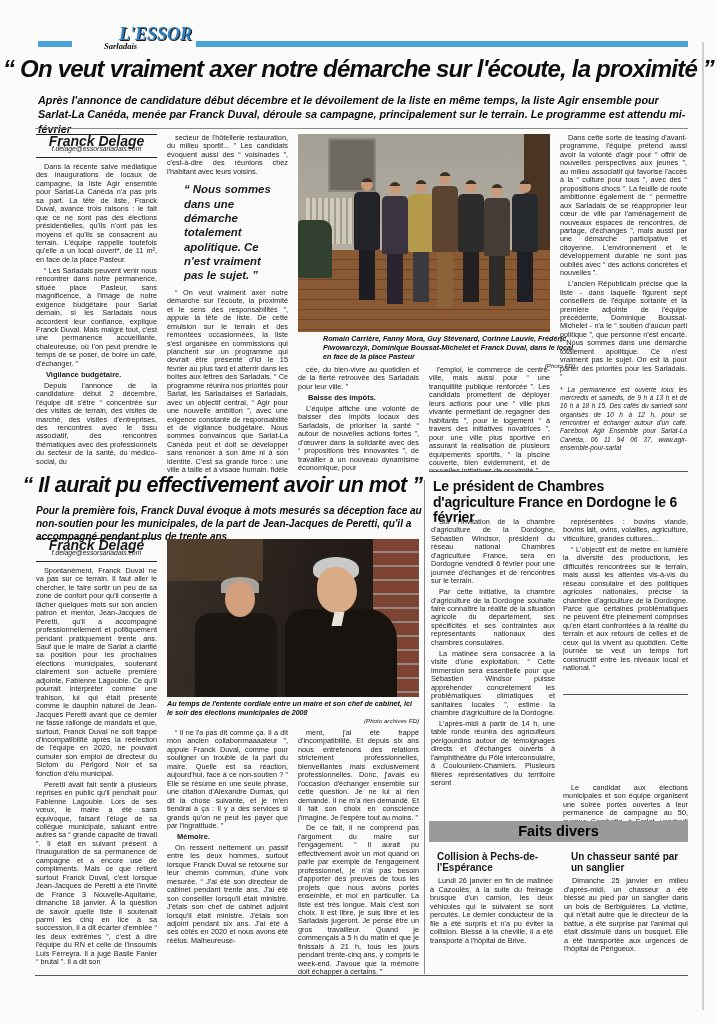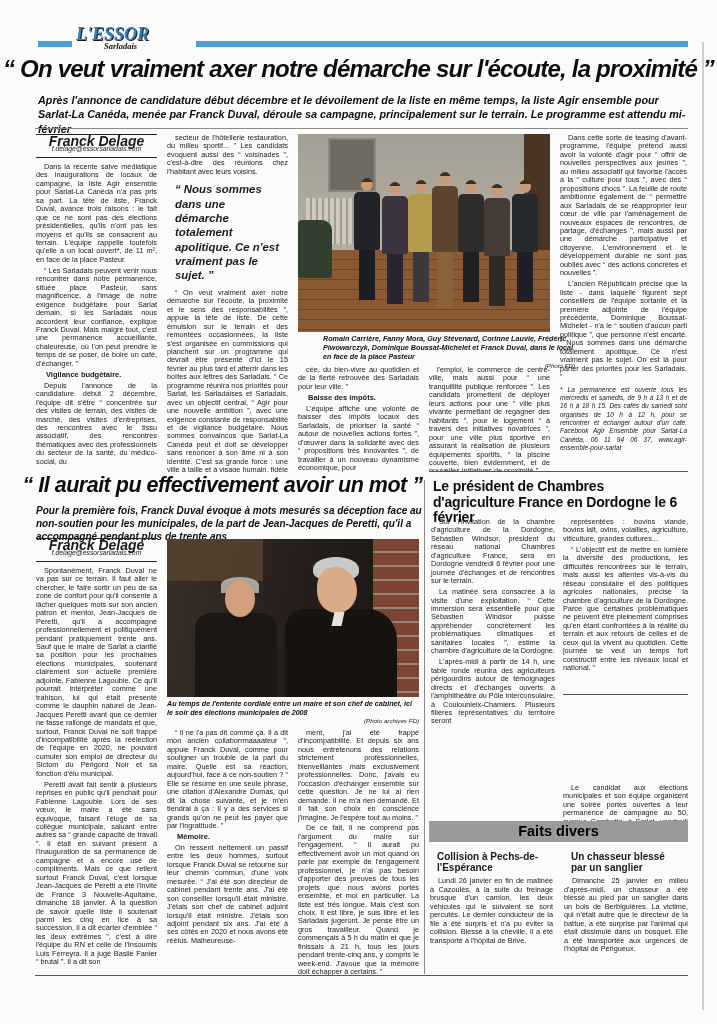--- a/index.html
+++ b/index.html
@@ -3,41 +3,41 @@
 <meta charset="utf-8">
 <style>
   html,body{margin:0;padding:0;background:#e8e8e6;}
   .page{position:relative;width:717px;height:1024px;background:#fbfbf9;overflow:hidden;
         font-family:"Liberation Sans",sans-serif;color:#141414;margin:0 auto;}
 
   
   .mast-bar{position:absolute;left:38px;top:41px;width:650px;height:6px;background:#4aa0d8;}
   .mast-logo{position:absolute;left:72px;top:25px;width:116px;height:36px;background:#fbfbf9;padding:0 4px;}
   .mast-title{font-family:"Liberation Serif",serif;font-style:italic;font-weight:bold;font-size:18px;
-              color:#2f7fc1;text-shadow:1px 1px 0 #1a1a1a;line-height:19px;}
+              color:#2f7fc1;text-shadow:1px 1px 0 #1a1a1a;line-height:19px;text-align:right;}
   .mast-sub{font-family:"Liberation Serif",serif;font-style:italic;font-weight:bold;font-size:8.5px;
             color:#111;margin:-3px 0 0 28px;}
 
   
   .hl1{position:absolute;left:0;top:55px;width:717px;text-align:center;font-size:24px;font-weight:bold;
        font-style:italic;letter-spacing:-0.8px;margin:0;white-space:nowrap;color:#0d0d0d;}
   .standfirst1{position:absolute;left:38px;top:93px;width:648px;font-size:10.8px;font-weight:bold;
                font-style:italic;line-height:1.32;color:#0d0d0d;}
   .rule-a{position:absolute;left:35px;top:128px;width:653px;height:1px;background:#8a8a8a;}
 
   .hl2{position:absolute;left:20px;top:473px;width:405px;text-align:center;font-size:21.5px;font-weight:bold;
        font-style:italic;letter-spacing:-0.5px;white-space:nowrap;margin:0;color:#0d0d0d;}
   .standfirst2{position:absolute;left:36px;top:504px;width:392px;font-size:10px;font-weight:bold;
                font-style:italic;line-height:1.3;color:#0d0d0d;}
 
   
   .col{position:absolute;font-size:7.3px;line-height:8.45px;text-align:justify;color:#1a1a1a;}
   .col p{margin:0 0 2.5px;text-indent:8px;}
   .bsub{font-size:7.5px;font-weight:bold;margin:2px 0 2.5px;text-indent:10px;text-align:left;}
-  .pullquote{font-size:11.4px;font-weight:bold;font-style:italic;line-height:1.26;margin:6px 8px;text-align:left;}
+  .pullquote{font-size:11.4px;font-weight:bold;font-style:italic;line-height:1.26;margin:6px 17px;text-align:left;}
   .footnote{font-size:6.5px;font-style:italic;line-height:1.28;margin-top:4px;text-align:justify;}
 
   .a1c1{left:36px;top:134px;width:121px;height:338px;overflow:hidden;}
   .a1c2{left:167px;top:134px;width:121px;height:338px;overflow:hidden;}
   .a1c3{left:298px;top:366px;width:121px;height:106px;overflow:hidden;}
   .a1c4{left:429px;top:366px;width:121px;height:106px;overflow:hidden;}
   .a1c5{left:560px;top:134px;width:127px;height:340px;overflow:hidden;}
 
   .a2c1{left:36px;top:538px;width:121px;height:436px;overflow:hidden;}
   .a2c2{left:167px;top:729px;width:121px;height:246px;overflow:hidden;}
@@ -243,39 +243,40 @@
     <p>ment, j'ai été frappé d'incompatibilité. Et depuis six ans nous entretenons des relations strictement professionnelles, bienveillantes mais exclusivement professionnelles. Donc, j'avais eu l'occasion d'échanger ensemble sur cette question. Je ne lui ai rien demandé. Il ne m'a rien demandé. Et il fait son choix en conscience j'imagine. Je l'espère tout au moins. ”</p>
     <p>De ce fait, il ne comprend pas l'argument du maire sur l'engagement. “ Il aurait pu effectivement avoir un mot quand on parle par exemple de l'engagement professionnel, je n'ai pas besoin d'apporter des preuves de tous les projets que nous avons portés ensemble, et moi en particulier. La liste est très longue. Mais c'est son choix. Il est libre, je suis libre et les Sarladais jugeront. Je pense être un gros travailleur. Quand je commençais à 5 h du matin et que je finissais à 21 h, tous les jours pendant trente-cinq ans, y compris le week-end. J'avoue que la mémoire doit échapper à certains. ”</p>
   </div>
 
   <div class="vdiv"></div>
   <div class="agri-rule"></div>
   <div class="agri-title">Le président de Chambres d'agriculture France en Dordogne le 6 février</div>
 
   <div class="col agc1">
     <p>Sur l'invitation de la chambre d'agriculture de la Dordogne, Sébastien Windsor, président du réseau national Chambres d'agriculture France, sera en Dordogne vendredi 6 février pour une journée d'échanges et de rencontres sur le terrain.</p>
+    <p>Par cette initiative, la chambre d'agriculture de la Dordogne souhaite faire connaître la réalité de la situation agricole du département, ses spécificités et ses contraintes aux représentants nationaux des chambres consulaires.</p>
     <p>La matinée sera consacrée à la visite d'une exploitation. “ Cette immersion sera essentielle pour que Sébastien Windsor puisse appréhender concrètement les problématiques climatiques et sanitaires locales ”, estime la chambre d'agriculture de la Dordogne.</p>
     <p>L'après-midi à partir de 14 h, une table ronde réunira des agriculteurs périgourdins autour de témoignages directs et d'échanges ouverts à l'amphithéâtre du Pôle interconsulaire, à Coulounieix-Chamiers. Plusieurs filières représentatives du territoire seront</p>
   </div>
   <div class="col agc2">
     <p>représentées : bovins viande, bovins lait, ovins, volailles, agriculture, viticulture, grandes cultures...</p>
     <p>“ L'objectif est de mettre en lumière la diversité des productions, les difficultés rencontrées sur le terrain, mais aussi les attentes vis-à-vis du réseau consulaire et des politiques agricoles nationales, précise la chambre d'agriculture de la Dordogne. Parce que certaines problématiques ne peuvent être pleinement comprises qu'en étant confrontées à la réalité du terrain et aux retours de celles et de ceux qui la vivent au quotidien. Cette journée se veut un temps fort constructif entre les niveaux local et national. ”</p>
   </div>
 
   <div class="basile-rule"></div>
   <div class="col basile-body">
     <p>Le candidat aux élections municipales et son équipe organisent une soirée portes ouvertes à leur permanence de campagne au 50, avenue Gambetta, à Sarlat, vendredi 30 janvier de 18 h à 22 h 30.</p>
   </div>
 
   <div class="faits-bar">Faits divers</div>
   <div class="col fd1">
     <div class="fd-title">Collision à Pechs-de-l'Espérance</div>
     <p>Lundi 26 janvier en fin de matinée à Cazoulès, à la suite du freinage brusque d'un camion, les deux véhicules qui le suivaient se sont percutés. Le dernier conducteur de la file a été surpris et n'a pu éviter la collision. Blessé à la cheville, il a été transporté à l'hôpital de Brive.</p>
   </div>
   <div class="col fd2">
-    <div class="fd-title">Un chasseur blessé par un sanglier</div>
+    <div class="fd-title">Un chasseur santé par un sanglier</div>
     <p>Dimanche 25 janvier en milieu d'après-midi, un chasseur a été blessé au pied par un sanglier dans un bois de Berbiguières. La victime, qui n'était autre que le directeur de la battue, a été surprise par l'animal qui était dissimulé dans un bosquet. Elle a été transportée aux urgences de l'hôpital de Périgueux.</p>
   </div>
 
   <div class="foot-rule"></div>
   <div class="edge-shadow"></div>
 
 </div>
 
 </body></html>

